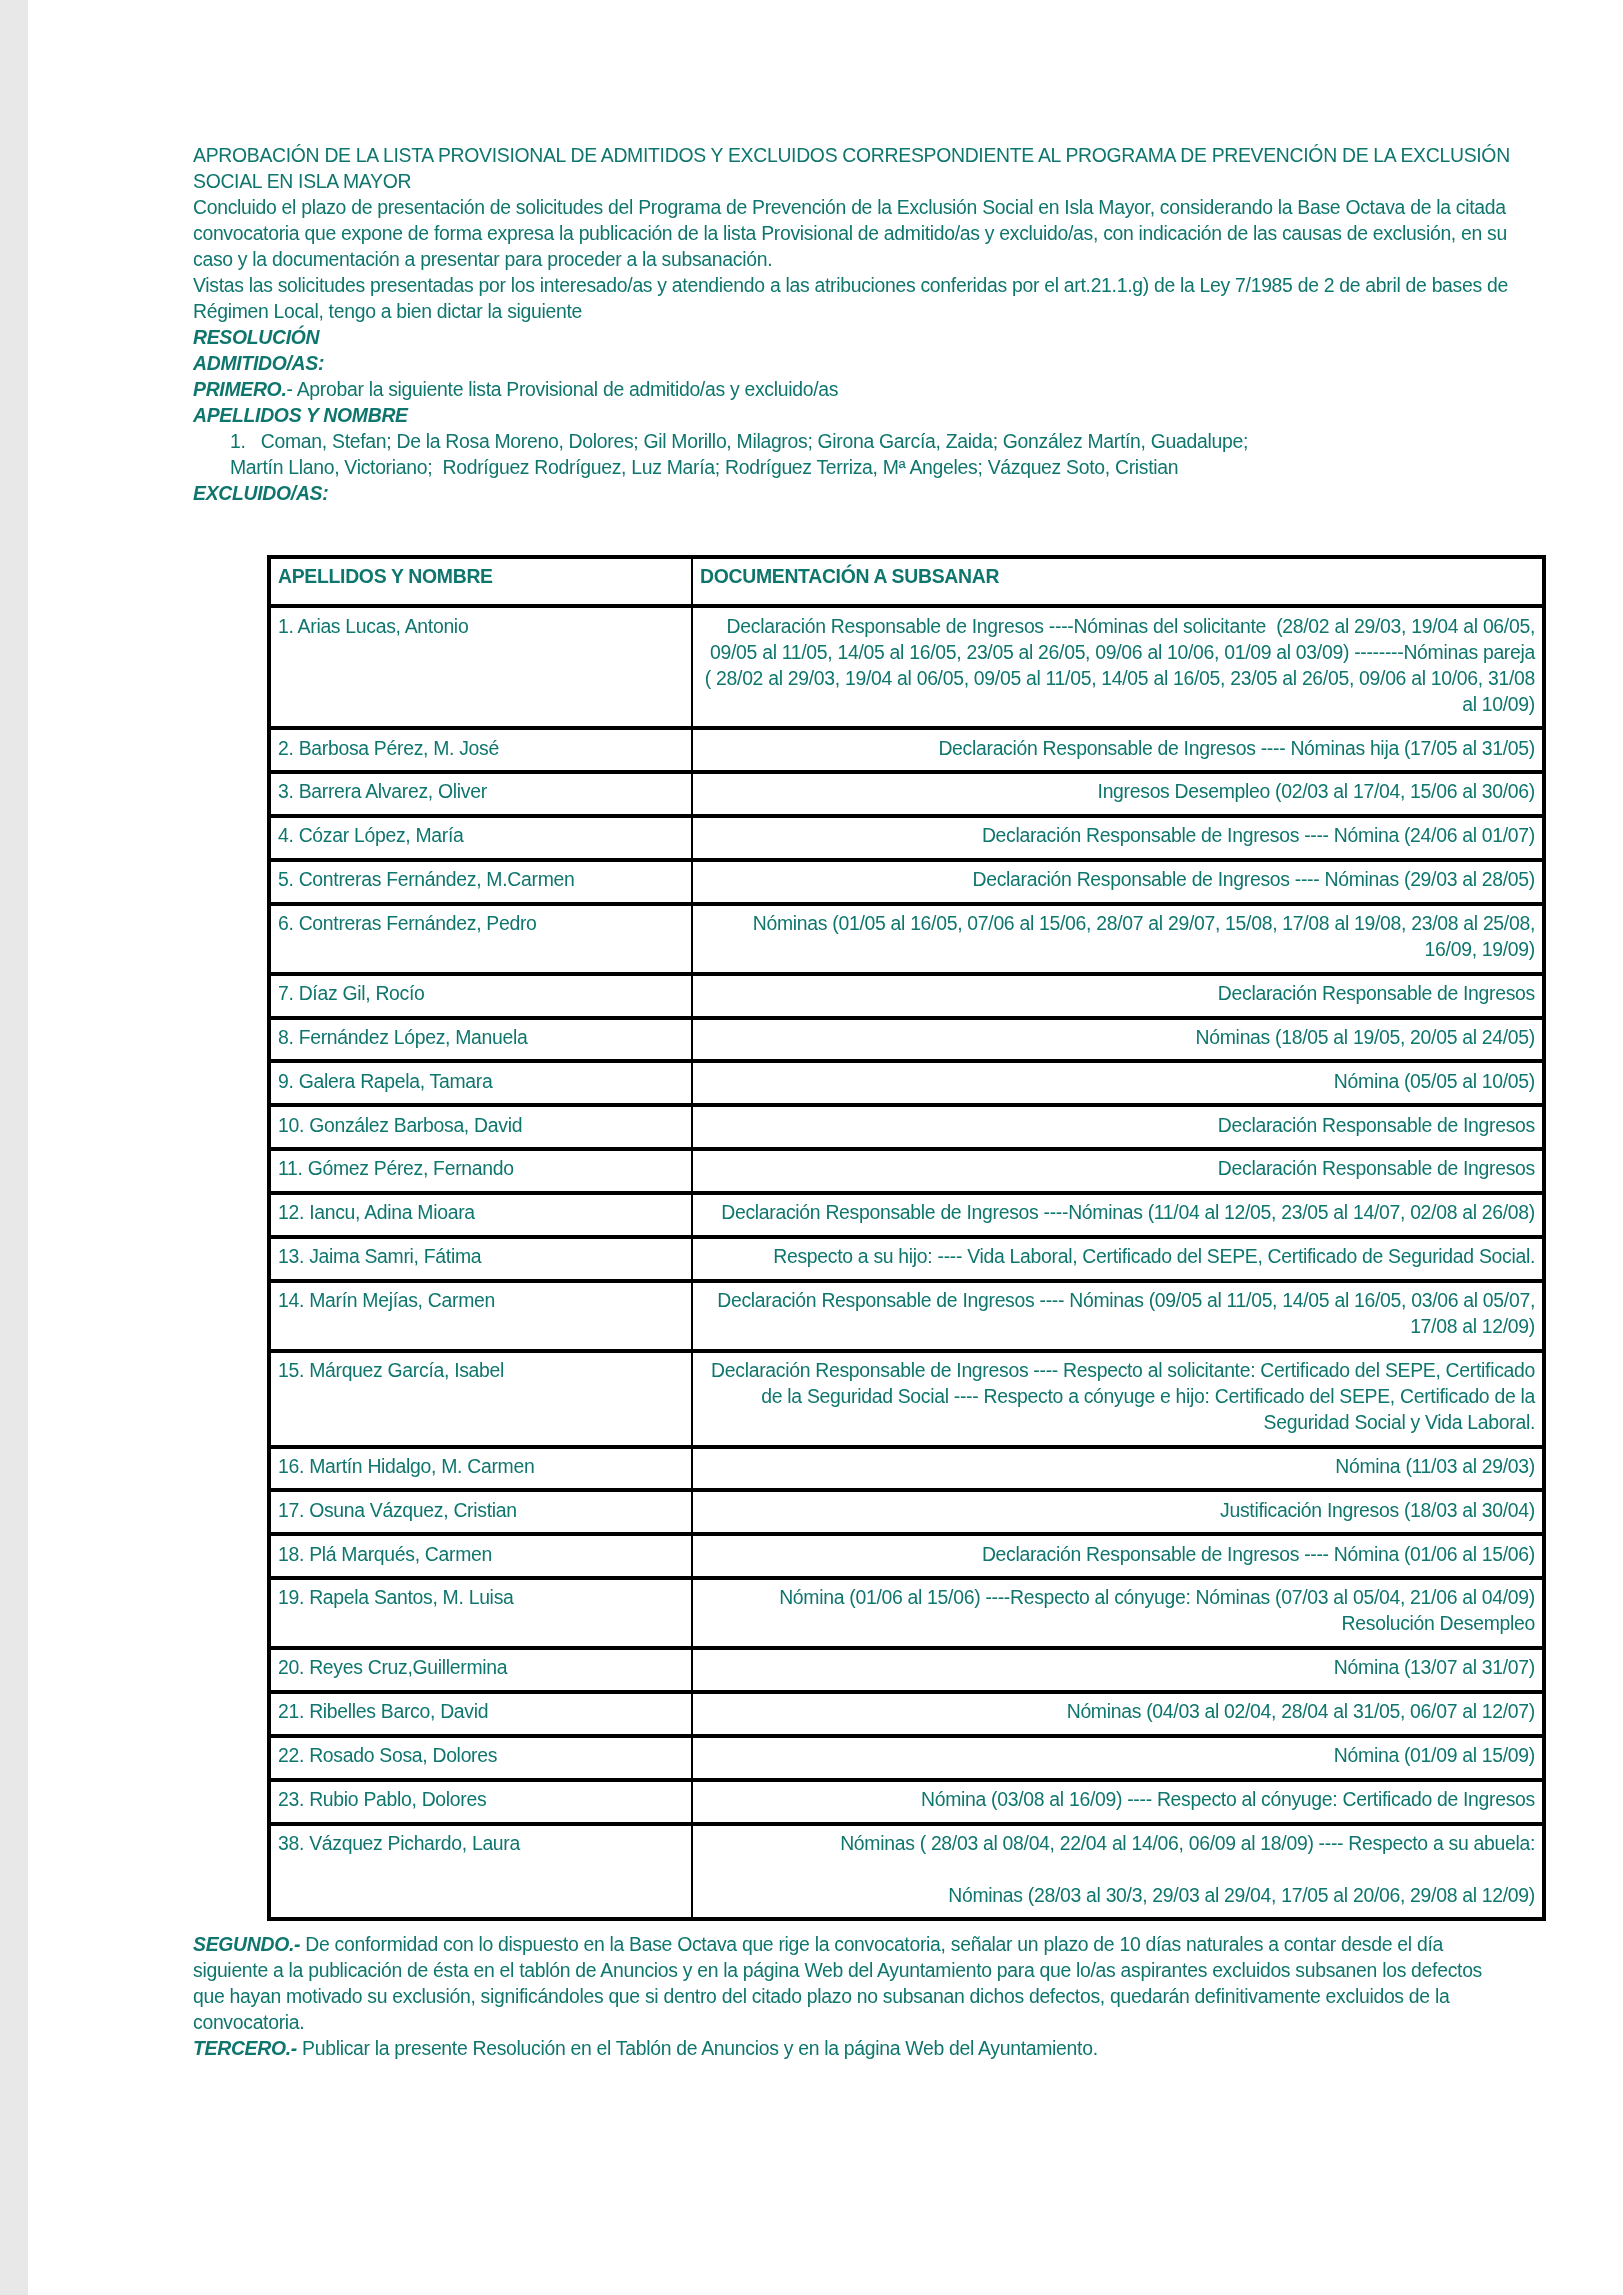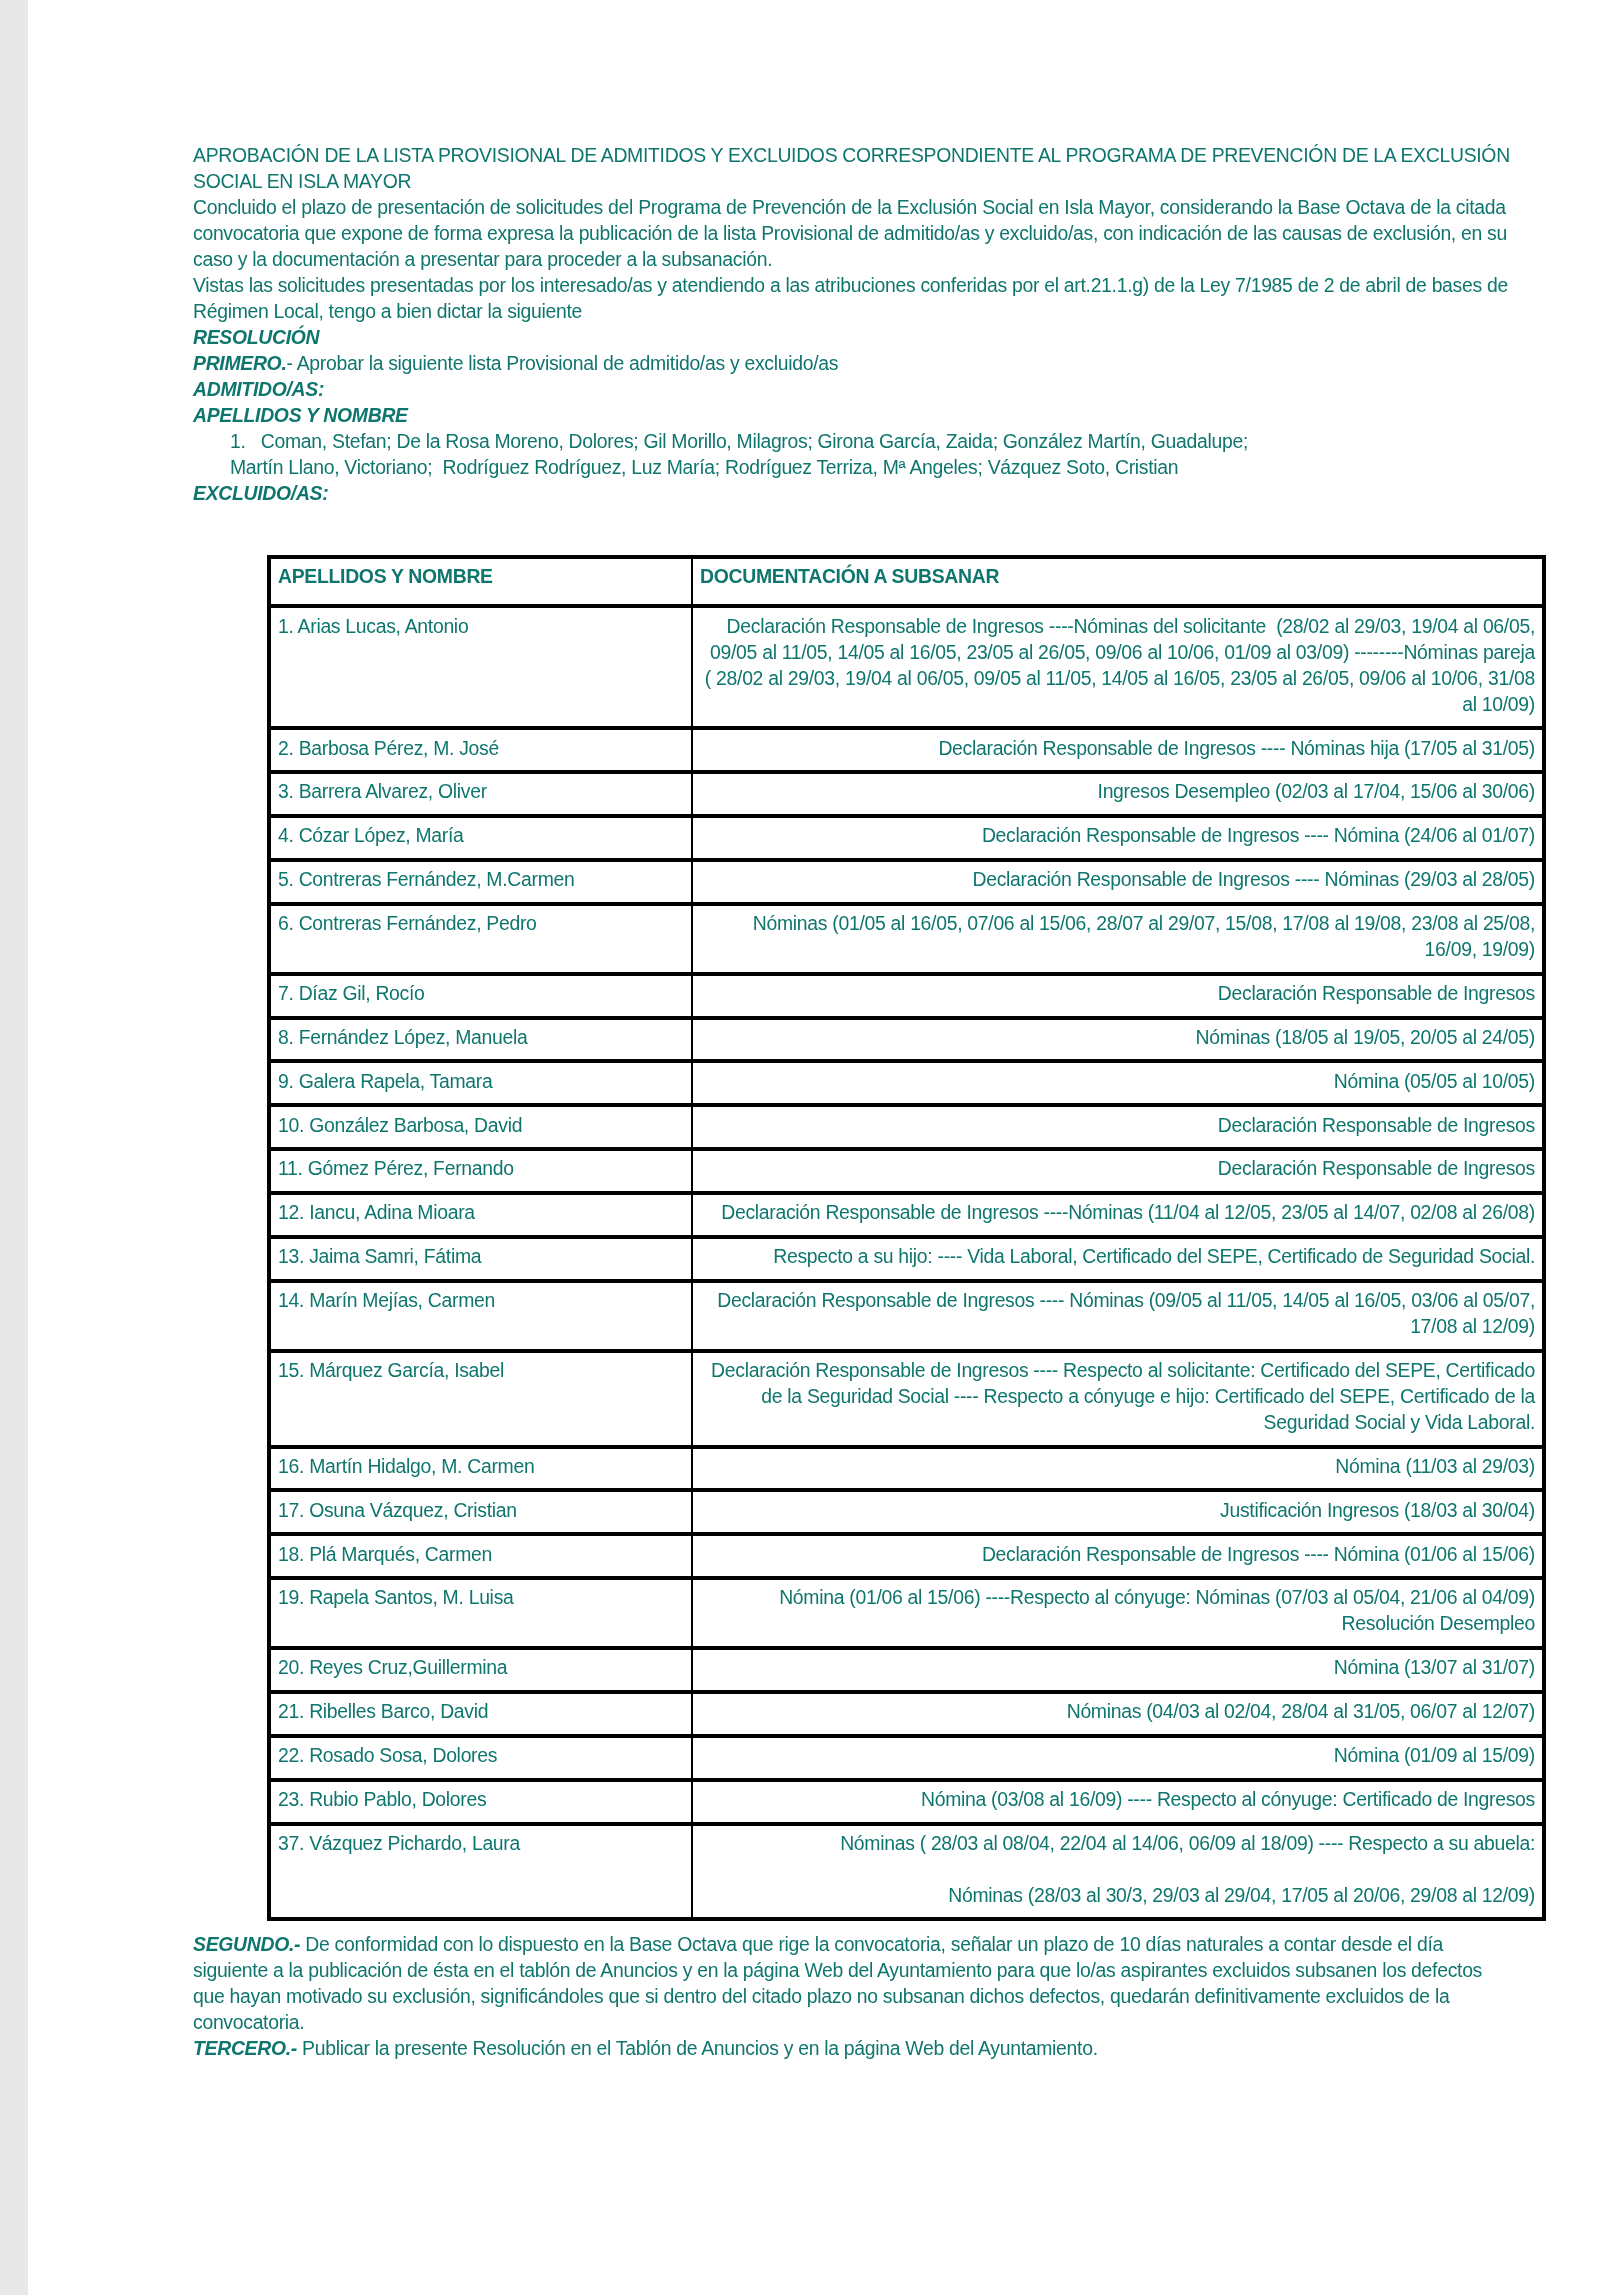--- a/index.html
+++ b/index.html
@@ -60,23 +60,23 @@
   <div class="content">
 
     <p class="para">APROBACIÓN DE LA LISTA PROVISIONAL DE ADMITIDOS Y EXCLUIDOS CORRESPONDIENTE AL PROGRAMA DE PREVENCIÓN DE LA EXCLUSIÓN SOCIAL EN ISLA MAYOR</p>
 
     <p class="para">Concluido el plazo de presentación de solicitudes del Programa de Prevención de la Exclusión Social en Isla Mayor, considerando la Base Octava de la citada convocatoria que expone de forma expresa la publicación de la lista Provisional de admitido/as y excluido/as, con indicación de las causas de exclusión, en su caso y la documentación a presentar para proceder a la subsanación.</p>
 
     <p class="para">Vistas las solicitudes presentadas por los interesado/as y atendiendo a las atribuciones conferidas por el art.21.1.g) de la Ley 7/1985 de 2 de abril de bases de Régimen Local, tengo a bien dictar la siguiente</p>
 
     <p class="para bold">RESOLUCIÓN</p>
 
+    <p class="para bold">ADMITIDO/AS:</p>
+
     <p class="para"><span class="bold">PRIMERO.</span><span>- Aprobar la siguiente lista Provisional de admitido/as y excluido/as</span></p>
-
-    <p class="para bold">ADMITIDO/AS:</p>
 
     <p class="para bold">APELLIDOS Y NOMBRE</p>
 
     <div class="admitted">
       <div>1.   Coman, Stefan; De la Rosa Moreno, Dolores; Gil Morillo, Milagros; Girona García, Zaida; González Martín, Guadalupe;</div>
       <div>Martín Llano, Victoriano;  Rodríguez Rodríguez, Luz María; Rodríguez Terriza, Mª Angeles; Vázquez Soto, Cristian</div>
     </div>
 
     <p class="para bold">EXCLUIDO/AS:</p>
 
@@ -178,21 +178,21 @@
           </tr>
           <tr>
             <td class="name">22. Rosado Sosa, Dolores</td>
             <td class="doc"><p>Nómina (01/09 al 15/09)</p></td>
           </tr>
           <tr>
             <td class="name">23. Rubio Pablo, Dolores</td>
             <td class="doc"><p>Nómina (03/08 al 16/09) ---- Respecto al cónyuge: Certificado de Ingresos</p></td>
           </tr>
           <tr>
-            <td class="name">37. Vázquez Pichardo, Laura</td>
+            <td class="name">38. Vázquez Pichardo, Laura</td>
             <td class="doc"><p>Nóminas ( 28/03 al 08/04, 22/04 al 14/06, 06/09 al 18/09) ---- Respecto a su abuela:</p><p>Nóminas (28/03 al 30/3, 29/03 al 29/04, 17/05 al 20/06, 29/08 al 12/09)</p></td>
           </tr>
         </tbody>
     </table>
 
     <p class="para"><span class="bold">SEGUNDO.-</span><span> De conformidad con lo dispuesto en la Base Octava que rige la convocatoria, señalar un plazo de 10 días naturales a contar desde el día siguiente a la publicación de ésta en el tablón de Anuncios y en la página Web del Ayuntamiento para que lo/as aspirantes excluidos subsanen los defectos que hayan motivado su exclusión, significándoles que si dentro del citado plazo no subsanan dichos defectos, quedarán definitivamente excluidos de la convocatoria.</span></p>
 
     <p class="para"><span class="bold">TERCERO.-</span><span> Publicar la presente Resolución en el Tablón de Anuncios y en la página Web del Ayuntamiento.</span></p>
 
   </div>

